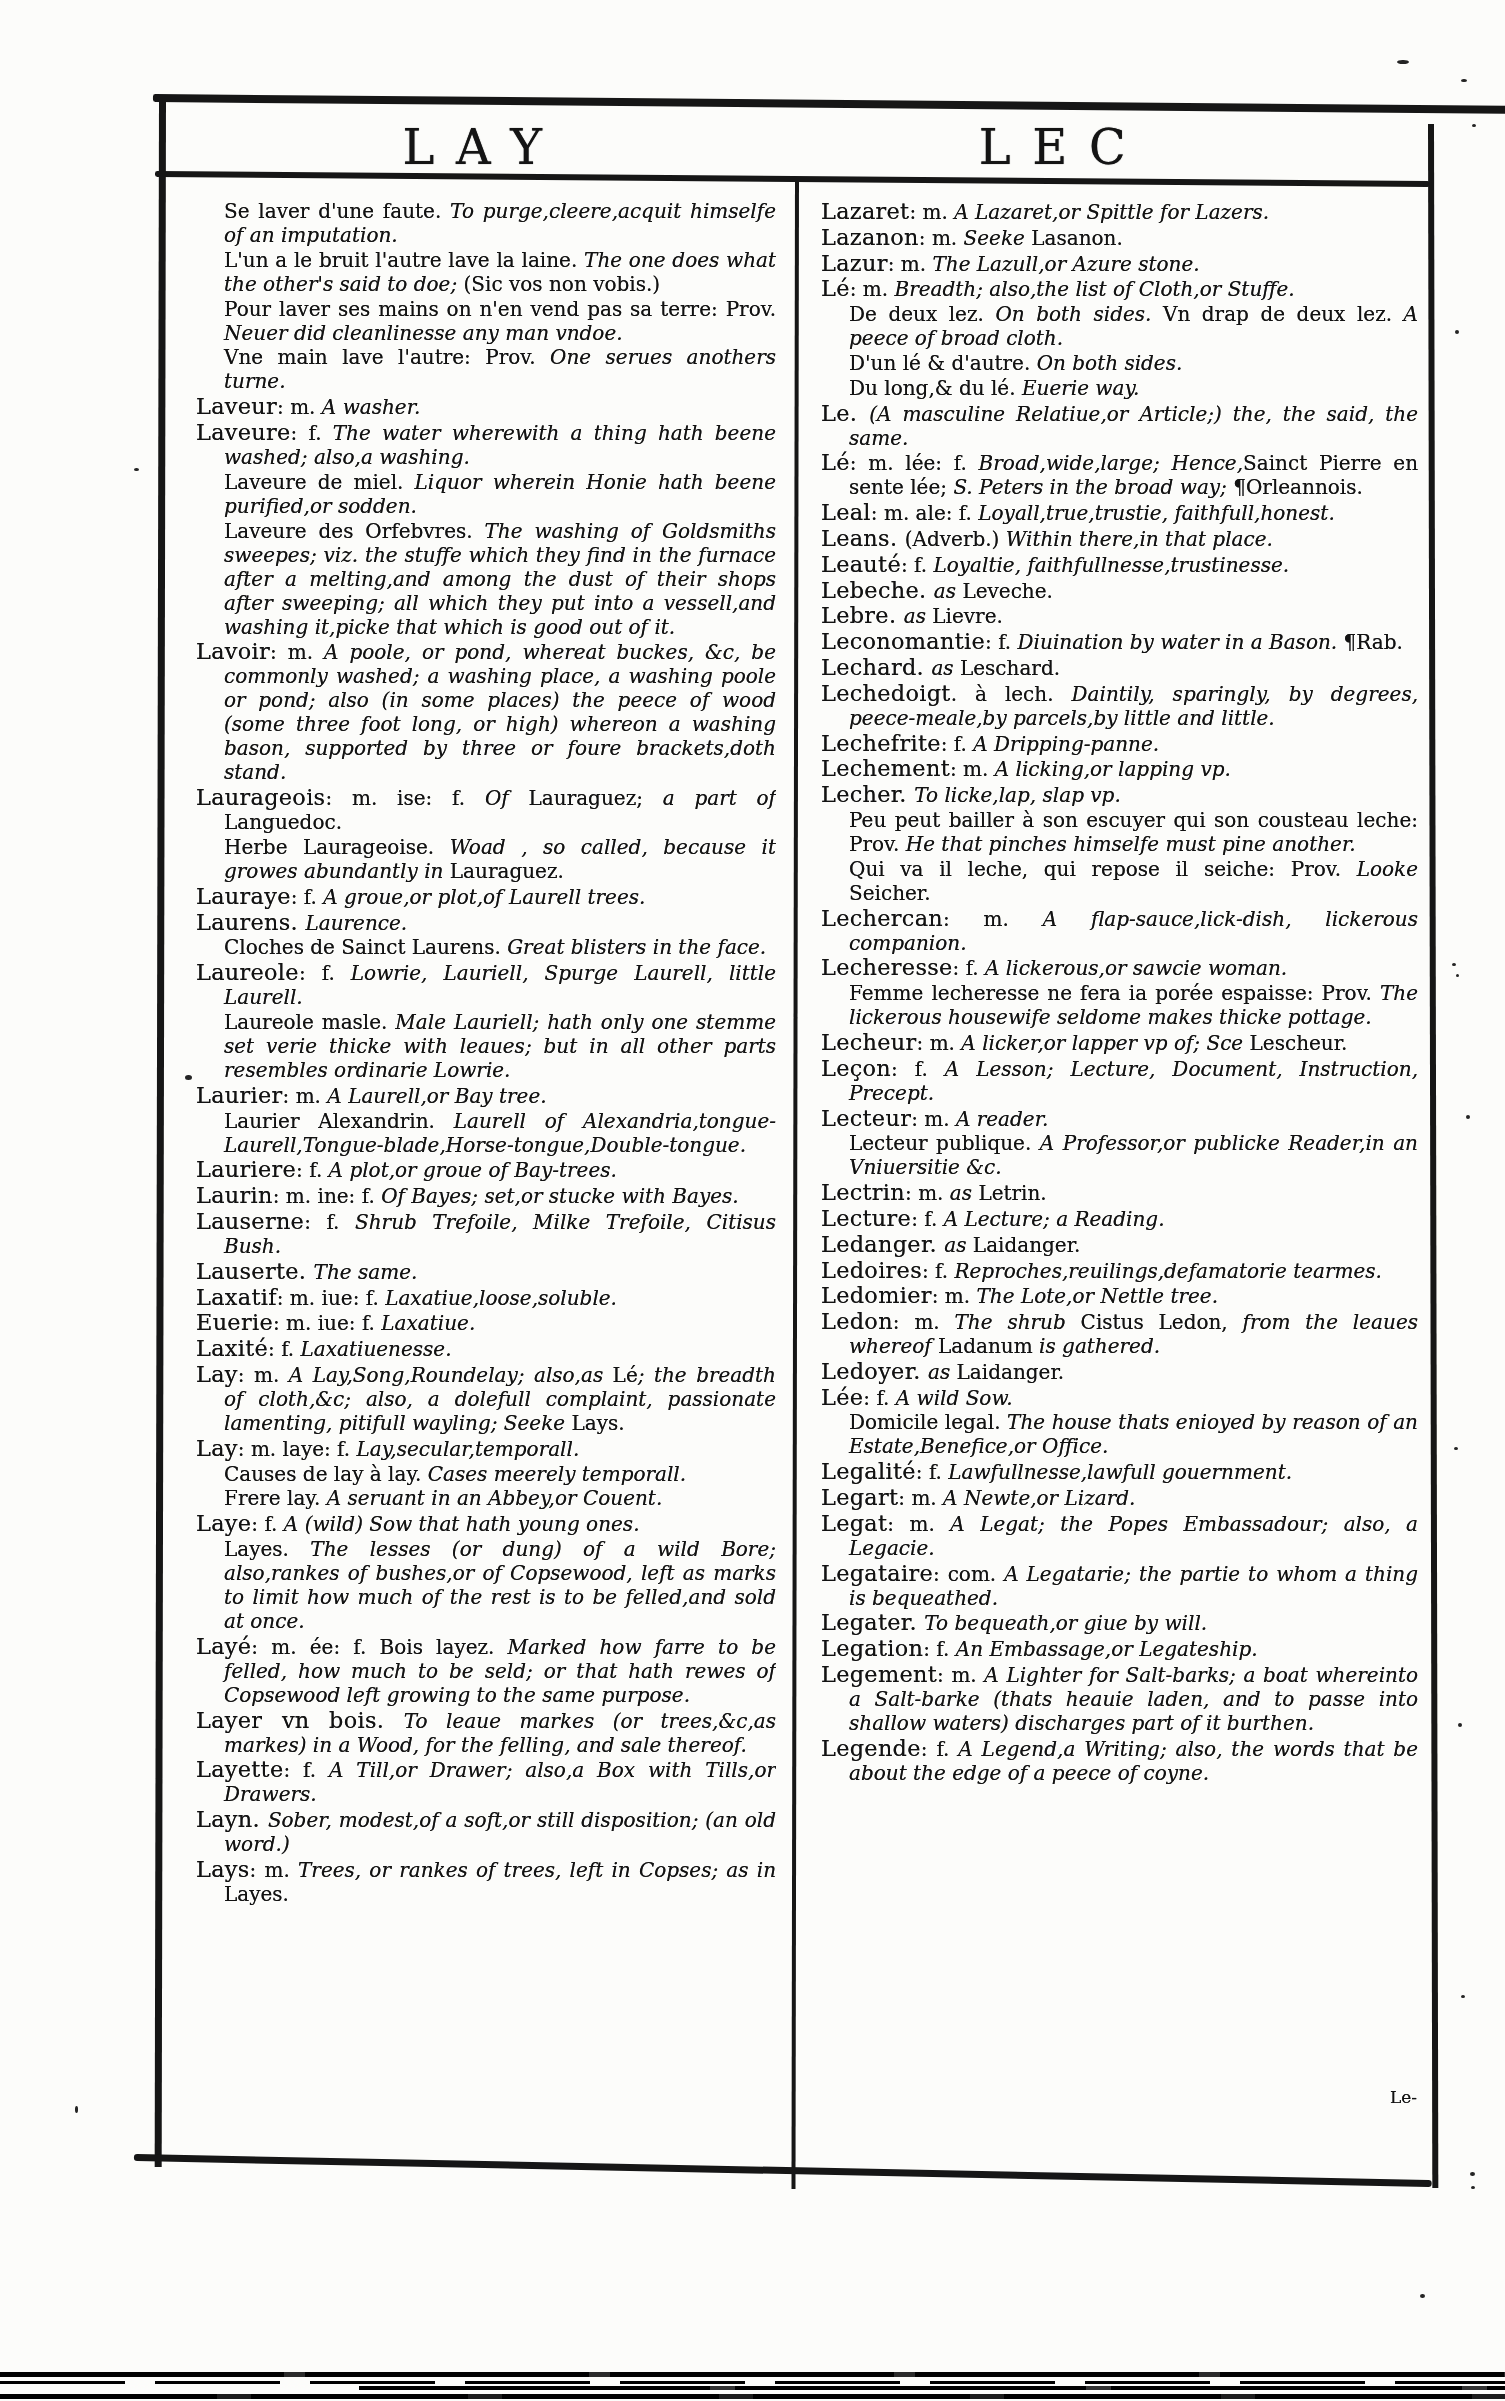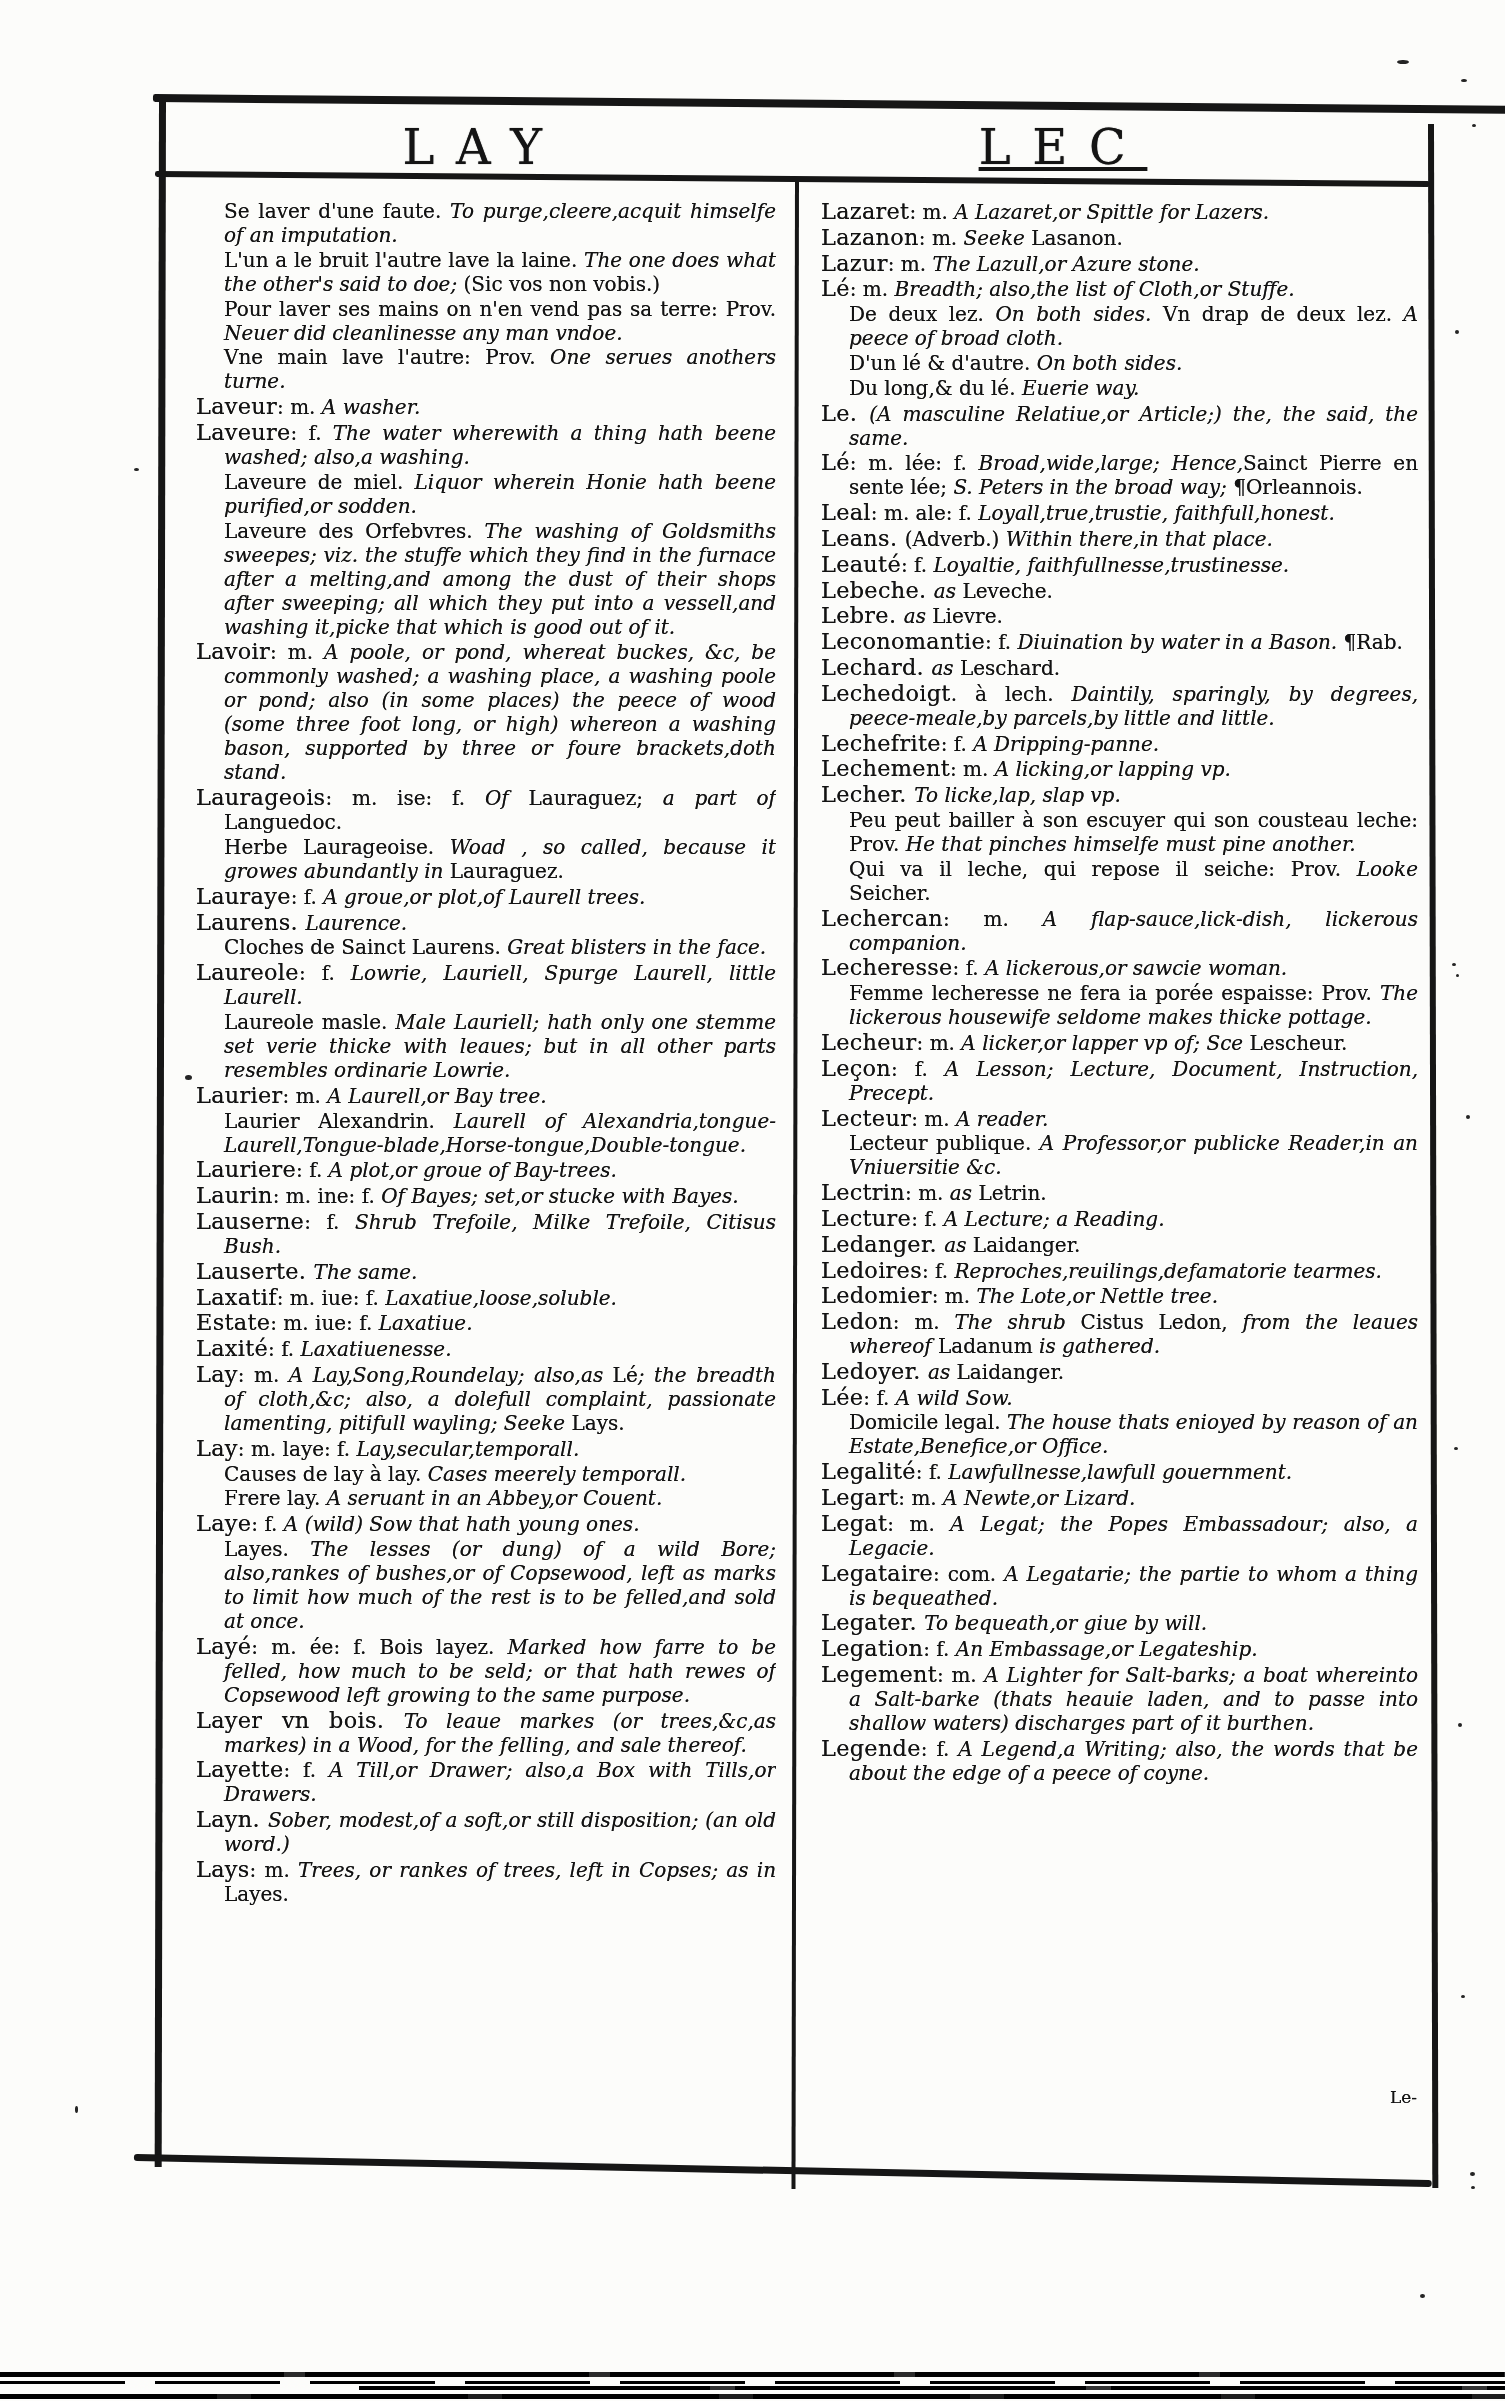--- a/index.html
+++ b/index.html
@@ -18,21 +18,21 @@
   .vrule-mid{left:795px;top:177px;width:4.2px;height:2012px;transform:rotate(0.1deg);transform-origin:left top;}
   .vrule-right{left:1428px;top:124px;width:5.8px;height:2064px;transform:rotate(-0.12deg);transform-origin:left top;}
   
   .guide{
     position:absolute;top:119px;transform:translateX(-50%);
     font-size:48px;letter-spacing:0.45em;font-weight:normal;
     color:#141414;text-shadow:0 0 0.8px rgba(10,10,10,.9);
     white-space:nowrap;
   }
   .guide-left{left:483px;}
-  .guide-right{left:1063px;text-decoration:underline;}
+  .guide-right{left:1063px;}
   
   .col{
     position:absolute;top:199px;
     font-size:20px;line-height:24px;text-align:justify;
     text-shadow:0 0 0.5px rgba(15,15,15,.75);
     overflow:hidden;
   }
   .col-left{left:196px;width:580px;height:1947px;}
   .col-right{left:821px;width:597px;height:1964px;}
   .entry{margin:0 0 0.8px 0;}
@@ -90,21 +90,21 @@
       <p class="entry e1"><span class="s0">Cloches de Sainct Laurens. </span><span class="s1">Great blisters in the face.</span></p>
       <p class="entry e0"><span class="s2">Laureole</span><span class="s0">: f. </span><span class="s1">Lowrie, Lauriell, Spurge Laurell, little Laurell.</span></p>
       <p class="entry e1"><span class="s0">Laureole masle. </span><span class="s1">Male Lauriell; hath only one stemme set verie thicke with leaues; but in all other parts resembles ordinarie Lowrie.</span></p>
       <p class="entry e0"><span class="s2">Laurier</span><span class="s0">: m. </span><span class="s1">A Laurell,or Bay tree.</span></p>
       <p class="entry e1"><span class="s0">Laurier Alexandrin. </span><span class="s1">Laurell of Alexandria,tongue-Laurell,Tongue-blade,Horse-tongue,Double-tongue.</span></p>
       <p class="entry e0"><span class="s2">Lauriere</span><span class="s0">: f. </span><span class="s1">A plot,or groue of Bay-trees.</span></p>
       <p class="entry e0"><span class="s2">Laurin</span><span class="s0">: m. ine: f. </span><span class="s1">Of Bayes; set,or stucke with Bayes.</span></p>
       <p class="entry e0"><span class="s2">Lauserne</span><span class="s0">: f. </span><span class="s1">Shrub Trefoile, Milke Trefoile, Citisus Bush.</span></p>
       <p class="entry e0"><span class="s2">Lauserte. </span><span class="s1">The same.</span></p>
       <p class="entry e0"><span class="s2">Laxatif</span><span class="s0">: m. iue: f. </span><span class="s1">Laxatiue,loose,soluble.</span></p>
-      <p class="entry e0"><span class="s2">Estate</span><span class="s0">: m. iue: f. </span><span class="s1">Laxatiue.</span></p>
+      <p class="entry e0"><span class="s2">Euerie</span><span class="s0">: m. iue: f. </span><span class="s1">Laxatiue.</span></p>
       <p class="entry e0"><span class="s2">Laxité</span><span class="s0">: f. </span><span class="s1">Laxatiuenesse.</span></p>
       <p class="entry e0"><span class="s2">Lay</span><span class="s0">: m. </span><span class="s1">A Lay,Song,Roundelay; also,as </span><span class="s0">Lé</span><span class="s1">; the breadth of cloth,&amp;c; also, a dolefull complaint, passionate lamenting, pitifull wayling; Seeke </span><span class="s0">Lays.</span></p>
       <p class="entry e0"><span class="s2">Lay</span><span class="s0">: m. laye: f. </span><span class="s1">Lay,secular,temporall.</span></p>
       <p class="entry e1"><span class="s0">Causes de lay à lay. </span><span class="s1">Cases meerely temporall.</span></p>
       <p class="entry e1"><span class="s0">Frere lay. </span><span class="s1">A seruant in an Abbey,or Couent.</span></p>
       <p class="entry e0"><span class="s2">Laye</span><span class="s0">: f. </span><span class="s1">A (wild) Sow that hath young ones.</span></p>
       <p class="entry e1"><span class="s0">Layes. </span><span class="s1">The lesses (or dung) of a wild Bore; also,rankes of bushes,or of Copsewood, left as marks to limit how much of the rest is to be felled,and sold at once.</span></p>
       <p class="entry e0"><span class="s2">Layé</span><span class="s0">: m. ée: f. Bois layez. </span><span class="s1">Marked how farre to be felled, how much to be seld; or that hath rewes of Copsewood left growing to the same purpose.</span></p>
       <p class="entry e0"><span class="s2">Layer vn bois. </span><span class="s1">To leaue markes (or trees,&amp;c,as markes) in a Wood, for the felling, and sale thereof.</span></p>
       <p class="entry e0"><span class="s2">Layette</span><span class="s0">: f. </span><span class="s1">A Till,or Drawer; also,a Box with Tills,or Drawers.</span></p>

